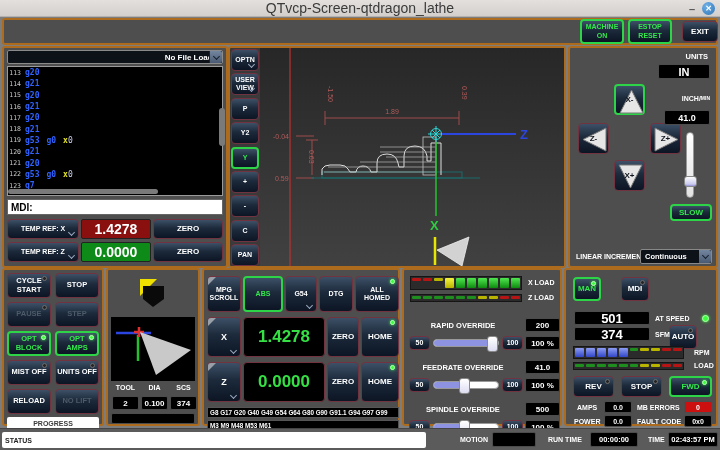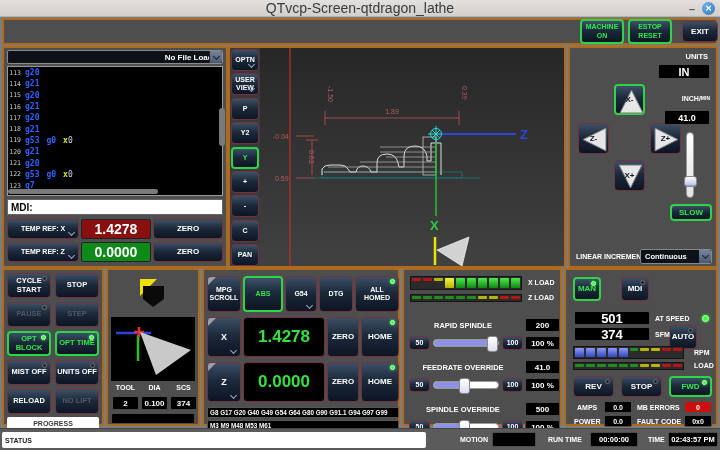--- a/index.html
+++ b/index.html
@@ -298,21 +298,21 @@
         </div>
         <div class="btn disabled">
           <span>STEP</span>
         </div>
         <div class="btn active">
           <span class="led on"></span>
           <span>OPT BLOCK</span>
         </div>
         <div class="btn active">
           <span class="led on"></span>
-          <span>OPT TIME</span>
+          <span>OPT AMPS</span>
         </div>
         <div class="btn">
           <span class="led"></span>
           <span>MIST OFF</span>
         </div>
         <div class="btn">
           <span class="led"></span>
           <span>UNITS OFF</span>
         </div>
         <div class="btn">
@@ -401,21 +401,21 @@
         <div class="seg dim-g"></div>
         <div class="seg dim-g"></div>
         <div class="seg dim-g"></div>
         <div class="seg dim-y"></div>
         <div class="seg dim-y"></div>
         <div class="seg dim-r"></div>
         <div class="seg dim-r"></div>
       </div>
     <span class="lbl" style="left:124px;top:24px;">Z LOAD</span>
 
-    <span class="ovr-lbl" style="top:51px;">RAPID SPINDLE</span>
+    <span class="ovr-lbl" style="top:51px;">RAPID OVERRIDE</span>
     <div class="disp ovr-box" style="top:48px;">200</div>
     <div class="btn mini" style="left:5px;top:66px;">50</div>
     <div class="hslider" style="left:29px;top:69px;width:66px;">
         <div class="fill" style="width: 100%;"></div>
         <div class="handle" style="left: calc(100% - 11px);"></div>
       </div>
     <div class="btn mini" style="left:98px;top:66px;">100</div>
     <div class="disp ovr-box" style="top:66px;">100 %</div>
 
     <span class="ovr-lbl" style="top:93px;">FEEDRATE OVERRIDE</span>

